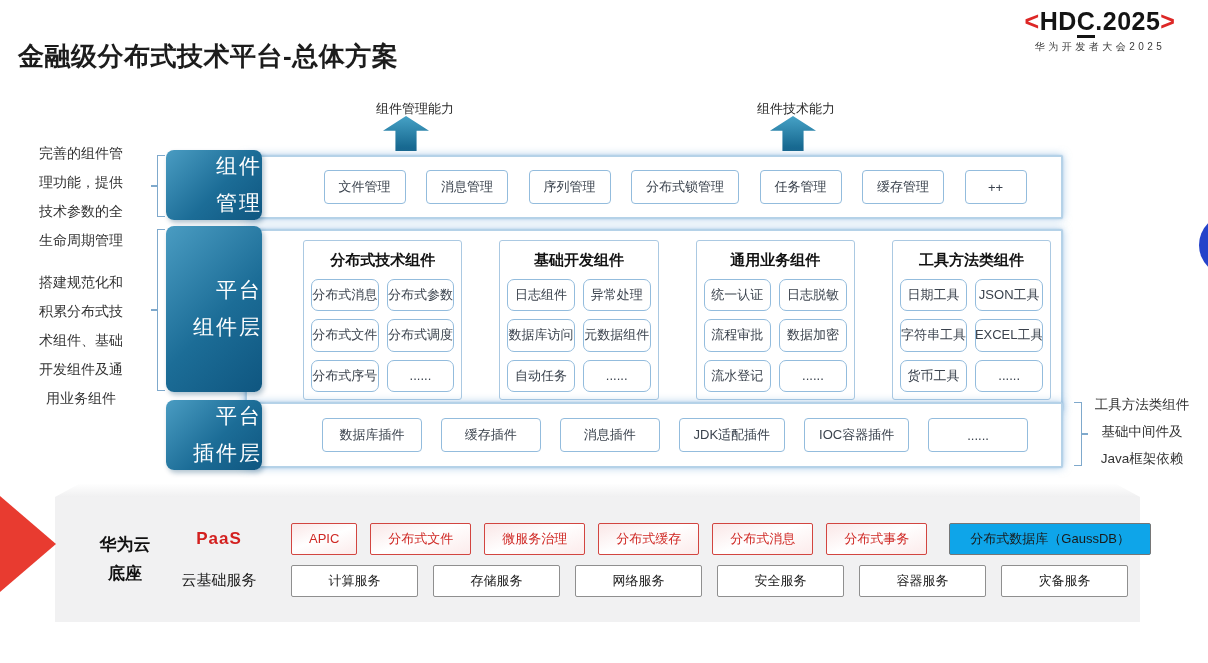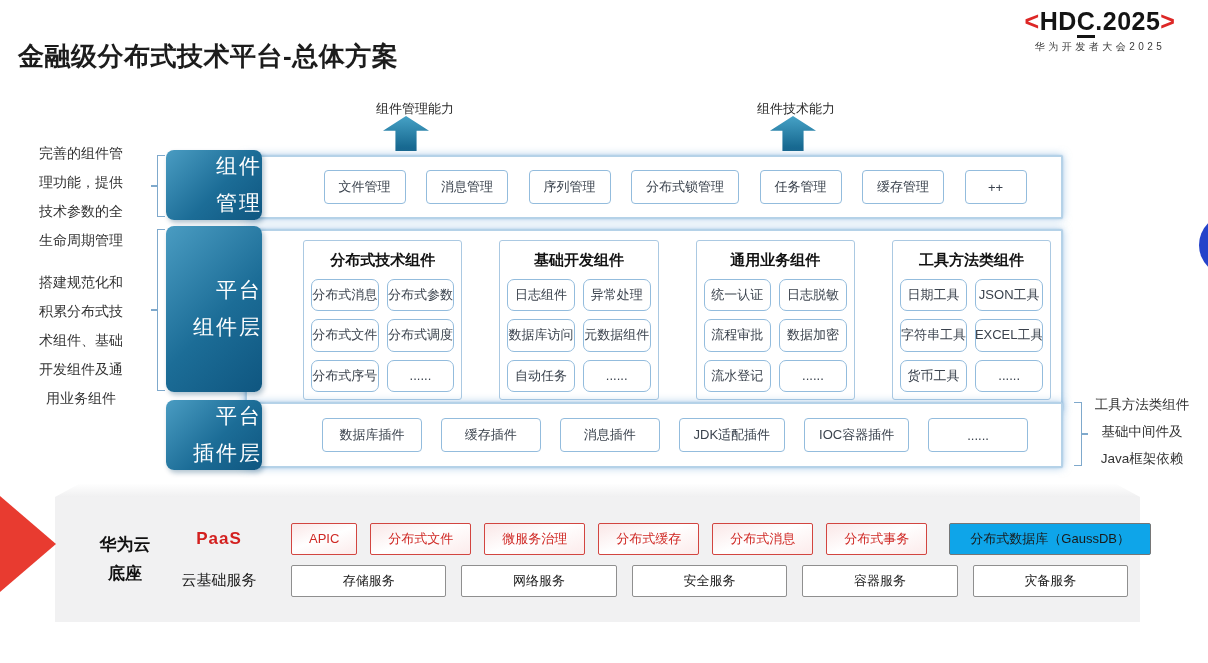--- a/index.html
+++ b/index.html
@@ -250,20 +250,21 @@
             <div class="red-box">微服务治理</div>
             <div class="red-box">分布式缓存</div>
             <div class="red-box">分布式消息</div>
             <div class="red-box">分布式事务</div>
           </div>
         <div class="gauss-box">分布式数据库（GaussDB）</div>
       </div>
       <div class="p-row">
         <div class="p-row-label iaas-label">云基础服务</div>
         <div class="p-row" style="gap:15px;flex:1;">
+            <div class="gray-box">计算服务</div>
             <div class="gray-box">存储服务</div>
             <div class="gray-box">网络服务</div>
             <div class="gray-box">安全服务</div>
             <div class="gray-box">容器服务</div>
             <div class="gray-box">灾备服务</div>
           </div>
       </div>
     </div>
   </div>
 

